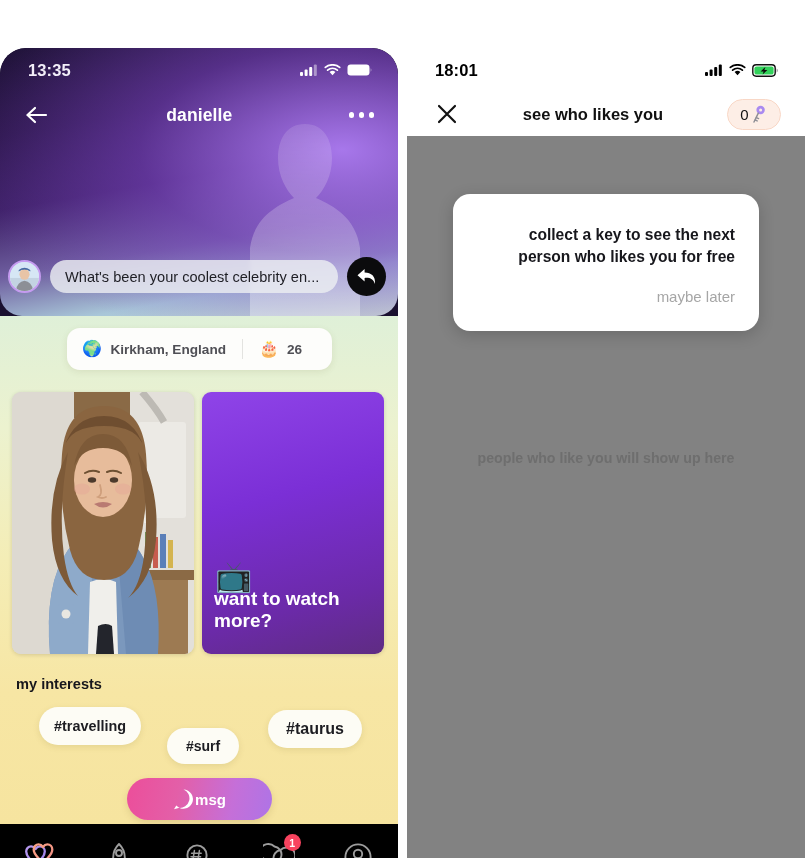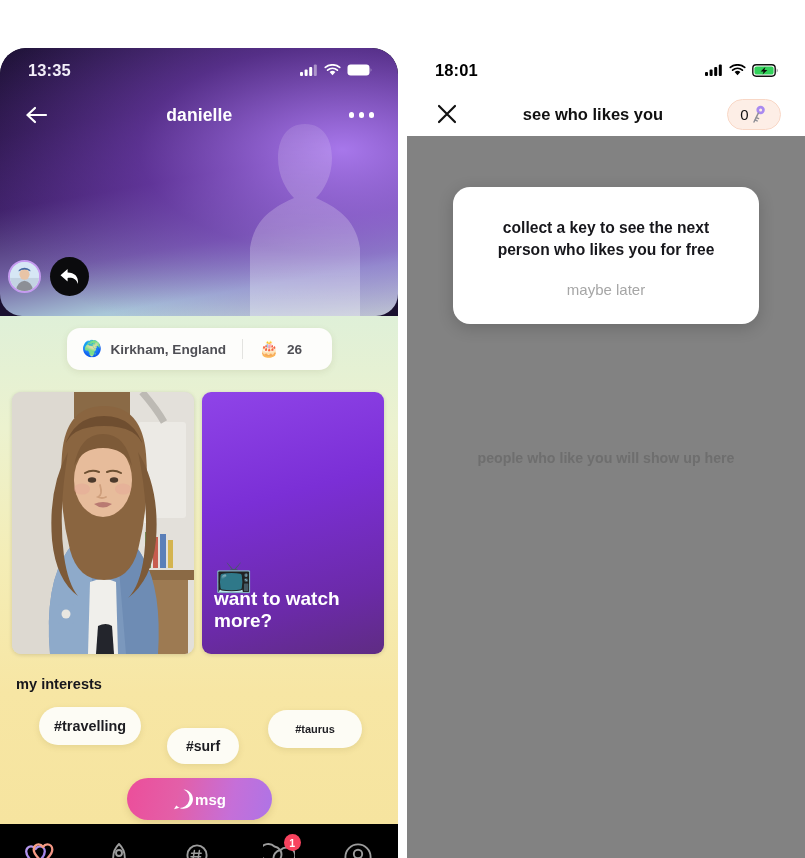--- a/index.html
+++ b/index.html
@@ -139,21 +139,21 @@
   .tag {
     position: absolute;
     background: #fdfcf5; border-radius: 21px;
     font-weight: 700; color: #1d1d22;
     display: flex; align-items: center; justify-content: center;
     box-shadow: 0 2px 6px rgba(120,105,40,.14);
     cursor: pointer;
   }
   .tag-0 { left: 39px; top: 7px; width: 102px; height: 38px; font-size: 14.4px; }
   .tag-1 { left: 167px; top: 28px; width: 72px; height: 36px; font-size: 14px; }
-  .tag-2 { left: 268px; top: 10px; width: 94px; height: 38px; font-size: 11px; }
+  .tag-2 { left: 268px; top: 10px; width: 94px; height: 38px; font-size: 16px; }
 
   .actions { display: flex; gap: 14px; justify-content: center; margin-top: 6px; }
   .act-btn {
     width: 145px; height: 42px; border-radius: 21px;
     display: flex; align-items: center; justify-content: center; gap: 0;
     color: #fff; font-size: 15px; font-weight: 700; cursor: pointer;
     box-shadow: 0 3px 7px rgba(110,90,40,.16);
   }
   .act-msg  { background: linear-gradient(100deg, #ec4e9a 0%, #e35fa8 35%, #c56fd8 72%, #ae74e6 100%); }
   .act-like { background: linear-gradient(100deg, #b07cf0 0%, #9a8bef 42%, #7fa4e8 75%, #6eb1e2 100%); }
@@ -196,24 +196,24 @@
     padding: 0 9px; cursor: pointer;
   }
   .key-count { font-size: 15px; font-weight: 500; color: #111; }
 
   .r-content {
     flex: 1 1 auto; position: relative; background: #828282;
     border-radius: 0 0 22px 22px; overflow: hidden;
   }
   .modal {
     position: absolute; left: 50%; transform: translateX(-50%);
-    top: 51px; width: 306px;
+    top: 58px; width: 306px;
     background: #fff; border-radius: 17px;
     padding: 30px 24px 26px;
-    text-align: center;
+    text-align: right;
     box-shadow: 0 4px 16px rgba(0,0,0,.18);
   }
   .modal-title { font-size: 15.6px; font-weight: 700; color: #17171c; line-height: 1.42; }
   .collect-btn {
     margin: 22px auto 0; width: 160px; height: 40px; border-radius: 20px;
     background: linear-gradient(100deg, #fbcdb4 0%, #f6c4c0 38%, #edc7dc 70%, #e6cfee 100%);
     display: flex; align-items: center; justify-content: center;
     font-size: 15px; font-weight: 700; color: #1a1a1f; cursor: pointer;
   }
   .maybe-later {
@@ -291,20 +291,21 @@
           <div class="prompt-avatar">
             <svg viewBox="0 0 40 40" width="100%" height="100%">
               <rect width="40" height="40" fill="#d6e7f5"></rect>
               <rect y="22" width="40" height="18" fill="#c3d3e2"></rect>
               <ellipse cx="20" cy="17" rx="7" ry="7.5" fill="#e8c4a6"></ellipse>
               <path d="M12 13 q8 -7 16 0 l0 -2 q-8 -6 -16 0 Z" fill="#4a6fa8"></path>
               <path d="M12.5 12.5 q7.5 -6.5 15 0 q-7.5 -4 -15 0 Z" fill="#3b5c91"></path>
               <path d="M8 40 q2 -13 12 -14 q10 1 12 14 Z" fill="#8c8f96"></path>
             </svg>
           </div>
+          <div class="prompt-bubble">What's been your coolest celebrity en...</div>
           <div class="reply-btn">
             <svg width="21" height="19" viewBox="0 0 21 19">
               <path d="M8.6 2 L1.5 8.2 L8.6 14.4 L8.6 10.9 C14 10.4 17.2 12 19 17 C19.6 9 15.4 5.8 8.6 5.5 Z" fill="#fff"></path>
             </svg>
           </div>
         </div>
       </div>
 
       <div class="left-main">
 

